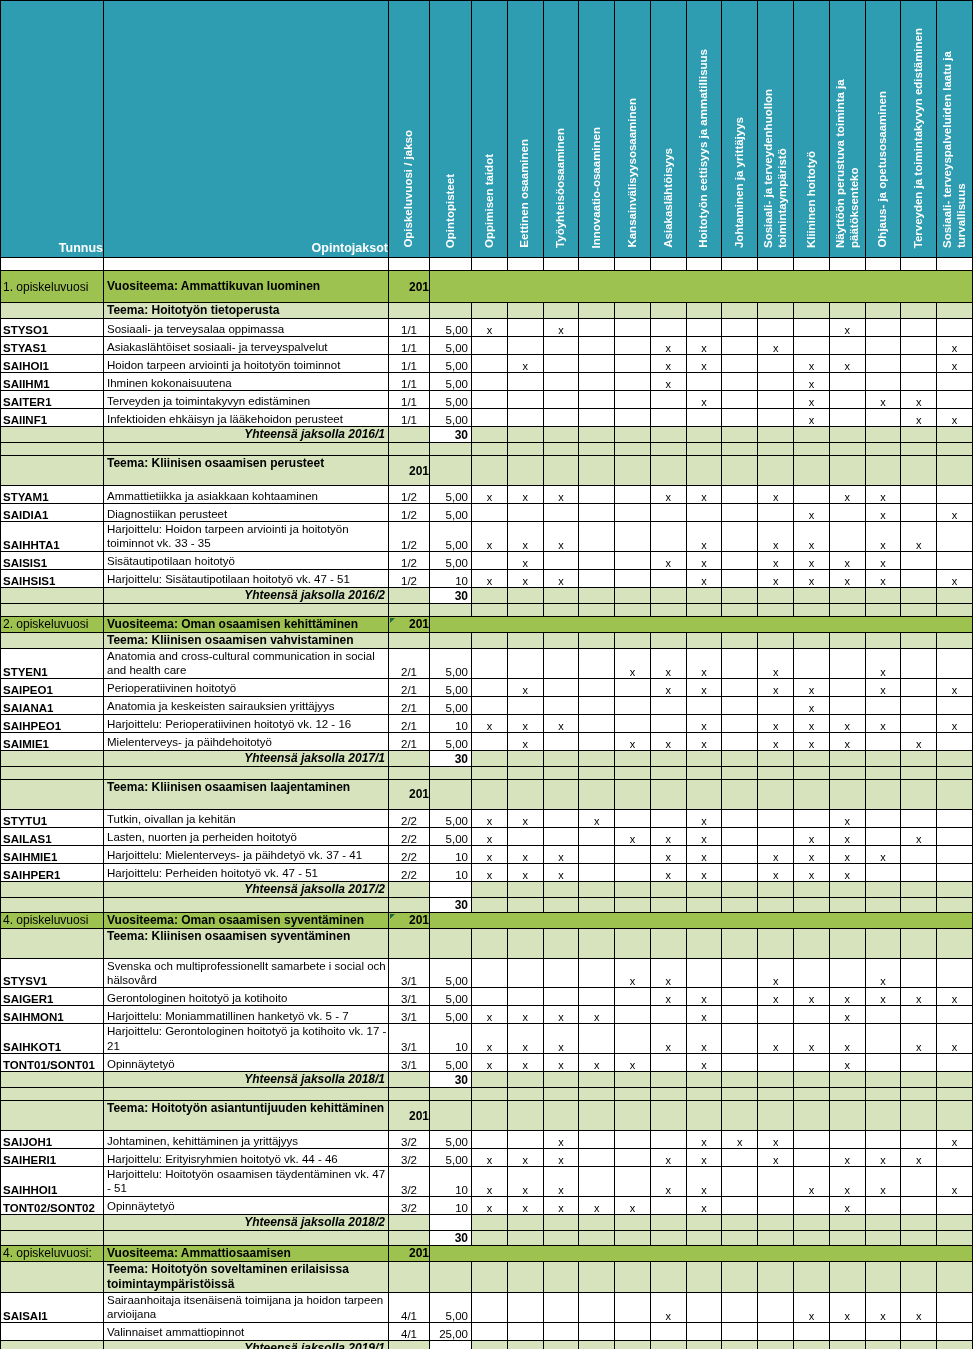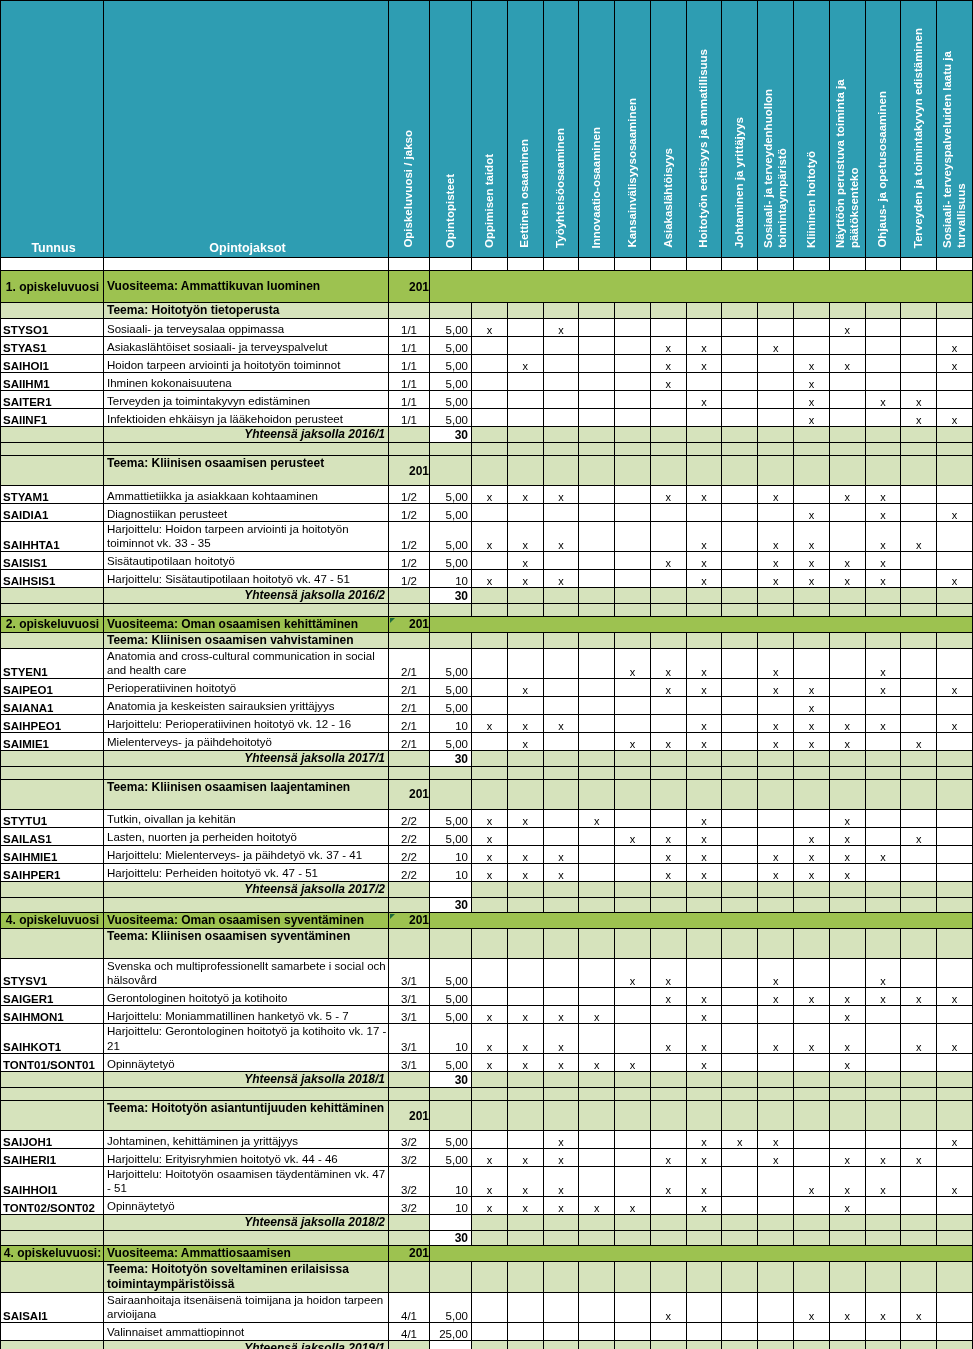--- a/index.html
+++ b/index.html
@@ -4,21 +4,21 @@
 <title></title>
 <style>
   html,body{margin:0;padding:0;background:#fff;}
   body{font-family:"Liberation Sans", sans-serif;color:#000;}
   .sheet{width:973px;}
   table{border-collapse:collapse;table-layout:fixed;width:973px;}
   th,td{border:1px solid #000;overflow:hidden;padding:0 1px;}
   
   tr.header-row{height:257px;}
   th{background:var(--teal);}
-  .th-plain{vertical-align:bottom;text-align:center;color:#fff;font-weight:bold;
+  .th-plain{vertical-align:bottom;text-align:right;color:#fff;font-weight:bold;
             font-size:12.5px;padding:16px 0 2px 3px;margin-left:24px;}
   .th-rot{vertical-align:bottom;text-align:center;padding:0 0 5px 0;}
   .vtext{display:inline-block;writing-mode:vertical-rl;transform:rotate(180deg);
          color:#fff;font-weight:bold;font-size:11.5px;line-height:1.18;
          max-height:238px;text-align:left;white-space:normal;}
   
   td{vertical-align:bottom;font-size:11.5px;}
   tr.r-spacer-white td{background:#fff;height:12px;}
   tr.r-spacer-green td{background:var(--light);height:12px;}
   tr.r-band td{background:var(--band);height:15px;vertical-align:middle;}
@@ -27,21 +27,21 @@
   tr.r-theme.tall td{height:29px;}
   tr.r-theme.tall td.c-title{vertical-align:top;}
   tr.r-theme.tall td.c-year{vertical-align:middle;}
   tr.r-course td{background:#fff;height:17px;}
   tr.r-total td,tr.r-totalvalue td{background:var(--light);height:13px;}
   td.total-credits{background:#fff !important;}
   
   .c-code{font-weight:bold;padding-left:2px;}
   .c-title{padding-left:3px;line-height:1.25;}
   .band-title,.theme-title{font-weight:bold;font-size:12px;}
-  .band-label{font-weight:bold;font-size:12px;text-align:center;}
+  .band-label{font-weight:normal;font-size:12px;}
   .c-year{font-weight:bold;font-size:12px;text-align:left;padding-left:20px;position:relative;}
   .c-period{text-align:center;}
   .c-credits{text-align:right;padding-right:3px;}
   .total-label{font-weight:bold;font-size:12px;text-align:right;padding-right:3px;font-style:italic;}
   .total-credits{font-weight:bold;font-size:12px;text-align:right;padding-right:3px;}
   .c-mark{text-align:center;font-size:11px;}
   .marker{position:absolute;top:1px;left:1px;width:0;height:0;
           border-top:5px solid var(--markergreen);border-right:5px solid transparent;}
 </style>
 </head>

